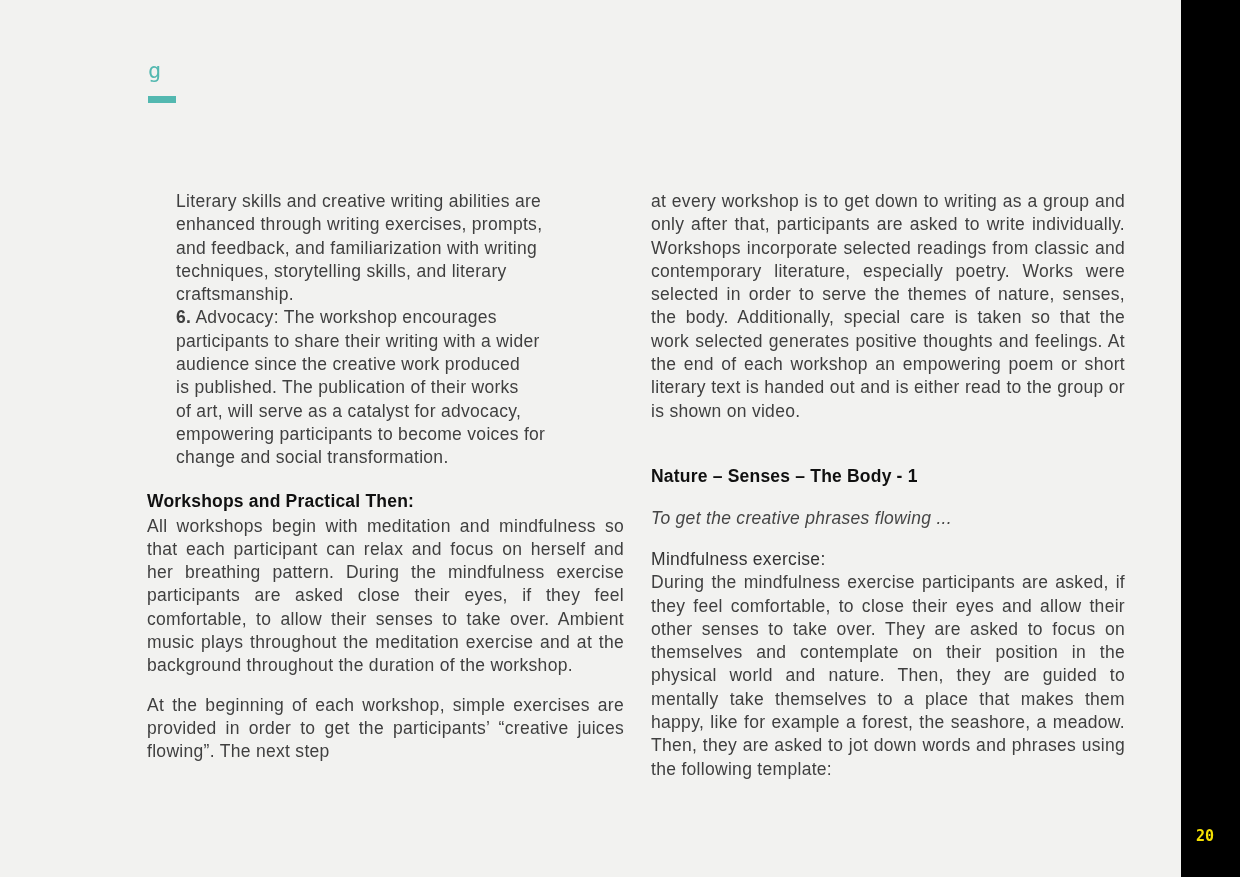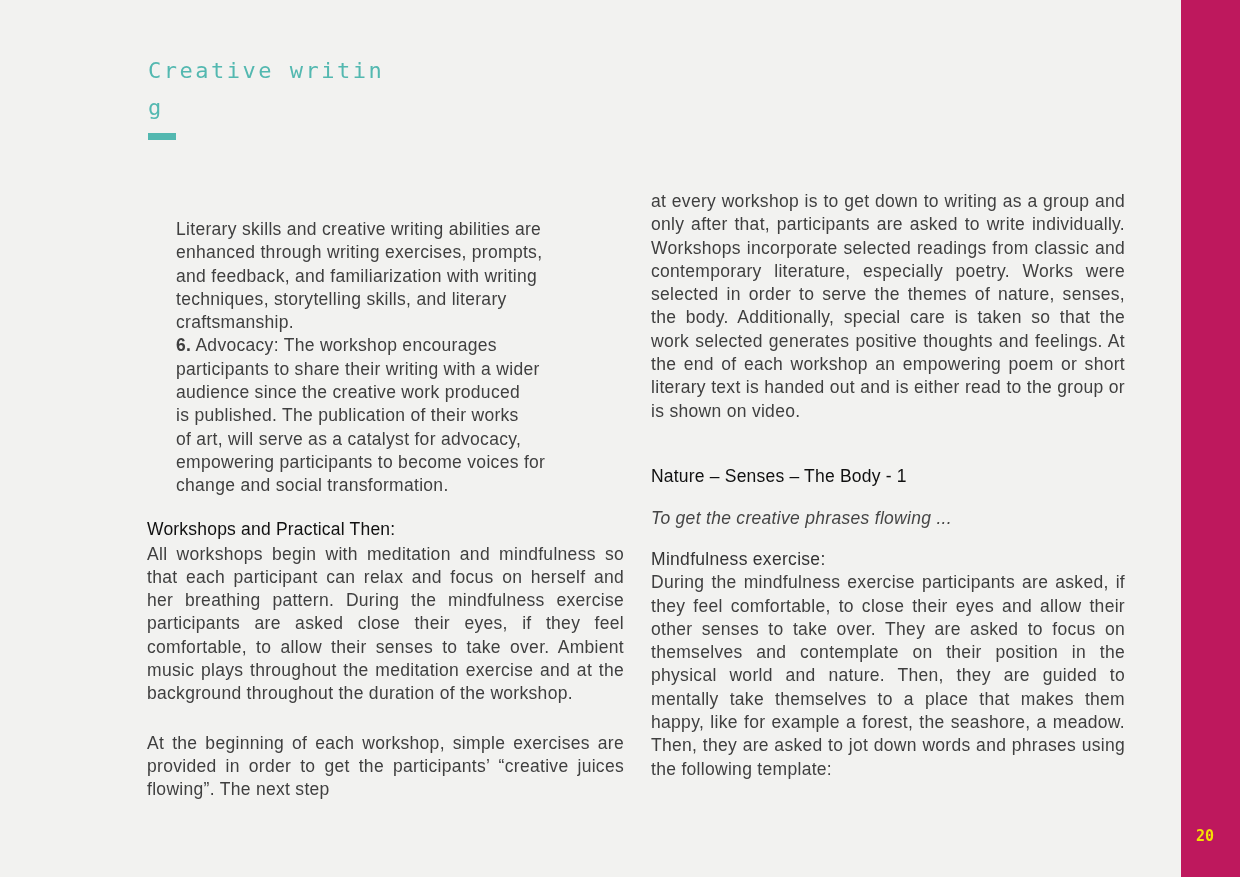--- a/index.html
+++ b/index.html
@@ -45,76 +45,75 @@
     color: #3f3f3f;
     font-size: 17.5px;
     line-height: 23.3px;
     letter-spacing: 0.3px;
   }
   .col { width: 477px; }
   .col-right { width: 474px; }
 
   p { margin: 0; }
   .preline { white-space: pre-line; }
-  .intro { padding-left: 29px; margin-top: 28px; }
+  .intro { padding-left: 29px; }
   .just { text-align: justify; }
 
   .heading {
     font-size: 17.5px;
-    font-weight: 400;
+    font-weight: 700;
     color: #101010;
     letter-spacing: 0.2px;
     margin: 19px 0 2px 0;
     line-height: 24px;
   }
   .col-right .heading { margin-top: 41px; margin-bottom: 0; }
 
   .italic-line {
     font-style: italic;
     color: #454545;
     margin-top: 19px;
   }
   .subheading {
     font-size: 17.5px;
     font-weight: 400;
     color: #333333;
     margin: 17px 0 0 0;
     line-height: 24px;
   }
-  .para-gap { margin-top: 26px; }
+  .para-gap { margin-top: 16px; }
   .list-num { font-weight: 700; }
 
   
   .side-bar {
     position: absolute;
     top: 0;
     right: 0;
     width: 59px;
     height: 877px;
-    background: #be185d;
+    background: #000000;
   }
   .page-number {
     position: absolute;
     left: 4px;
     bottom: 32px;
     width: 40px;
     text-align: center;
     color: #f5e003;
     font-weight: 700;
     font-size: 15px;
     font-family: "DejaVu Sans Mono", monospace;
   }
 </style>
 </head>
 <body>
 
 <div class="page">
 
   <header class="doc-title">
-    <div class="title-line">Creative writin</div>
     <div class="title-line">g</div>
     <div class="title-underline"></div>
   </header>
 
   <main class="columns">
 
     <section class="col col-left">
       <div class="intro">
         <p class="preline">Literary skills and creative writing abilities are
 enhanced through writing exercises, prompts,

